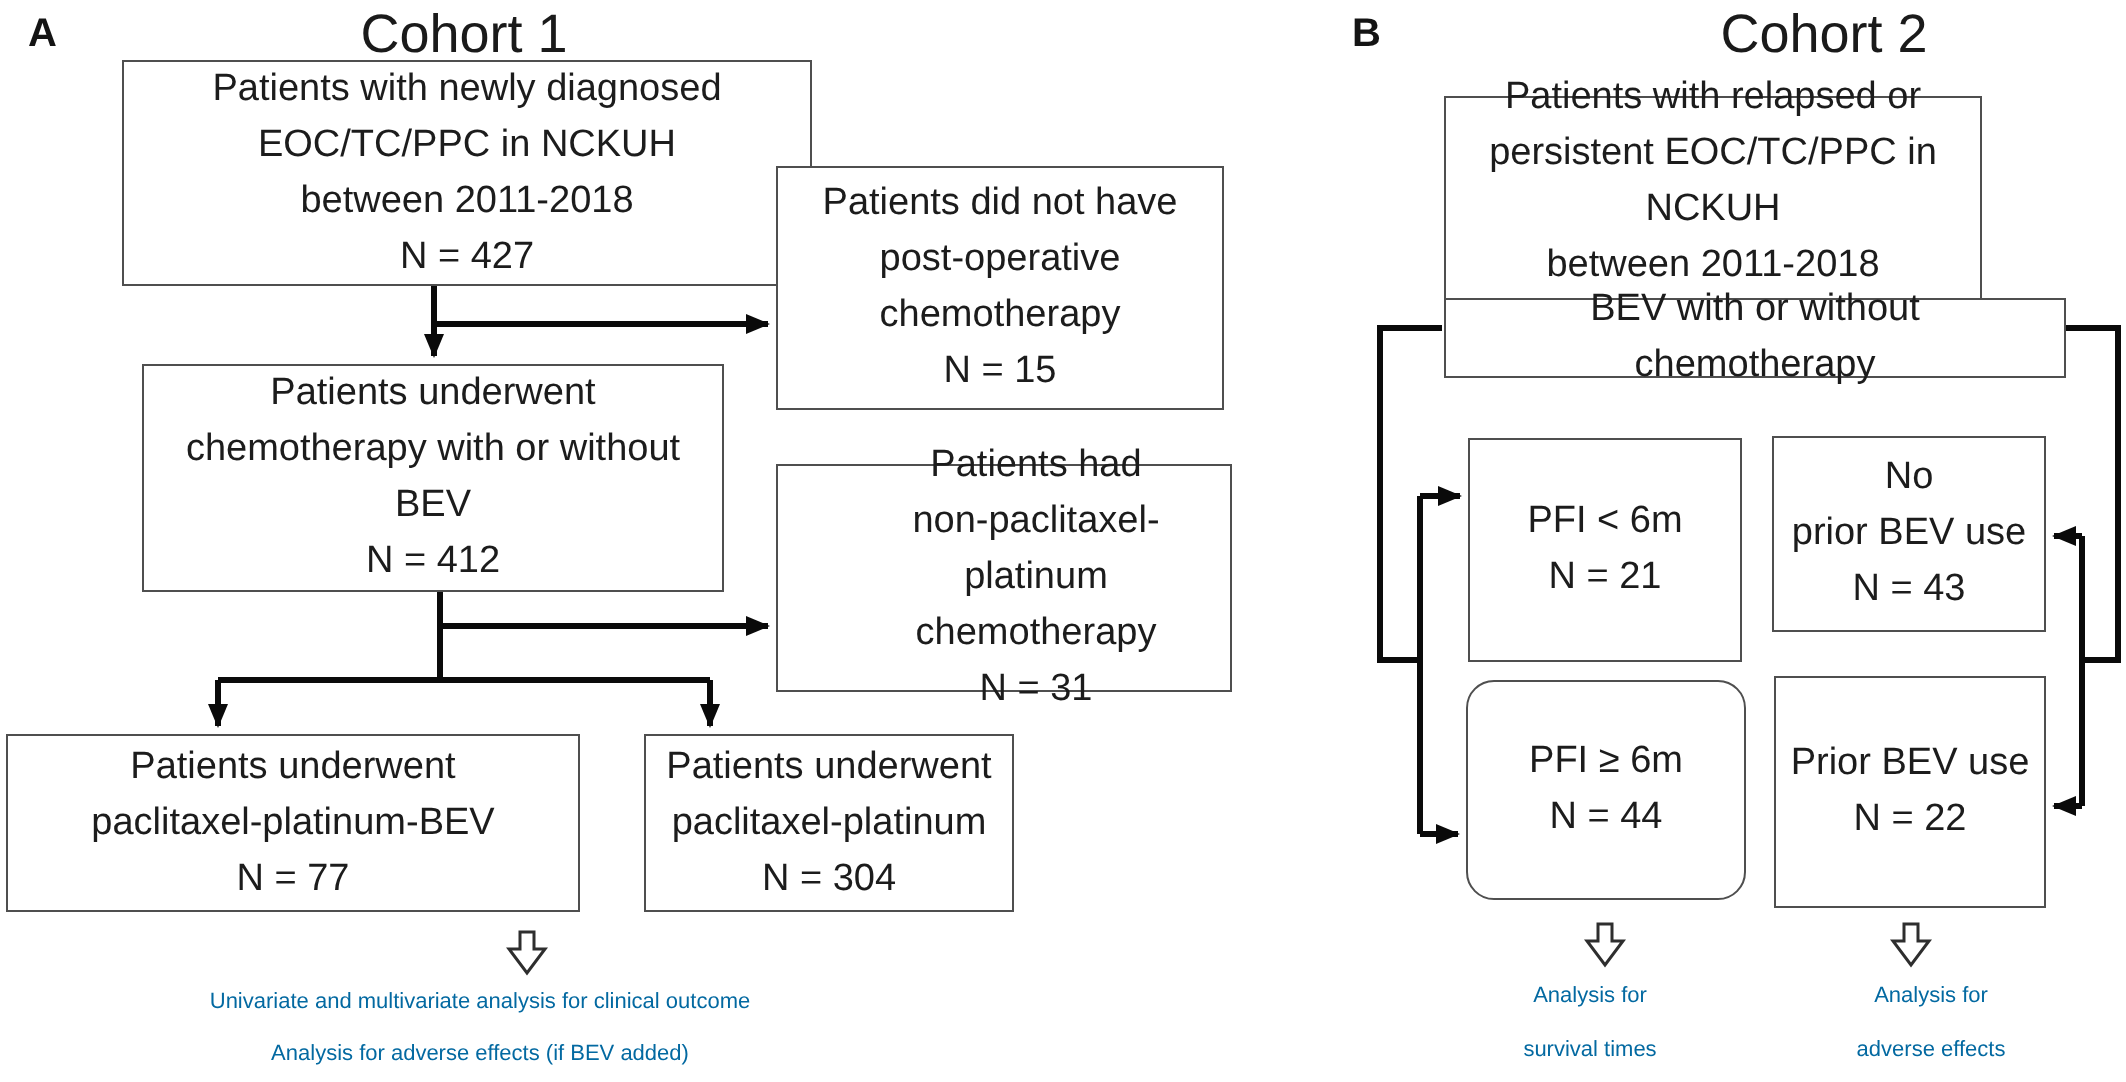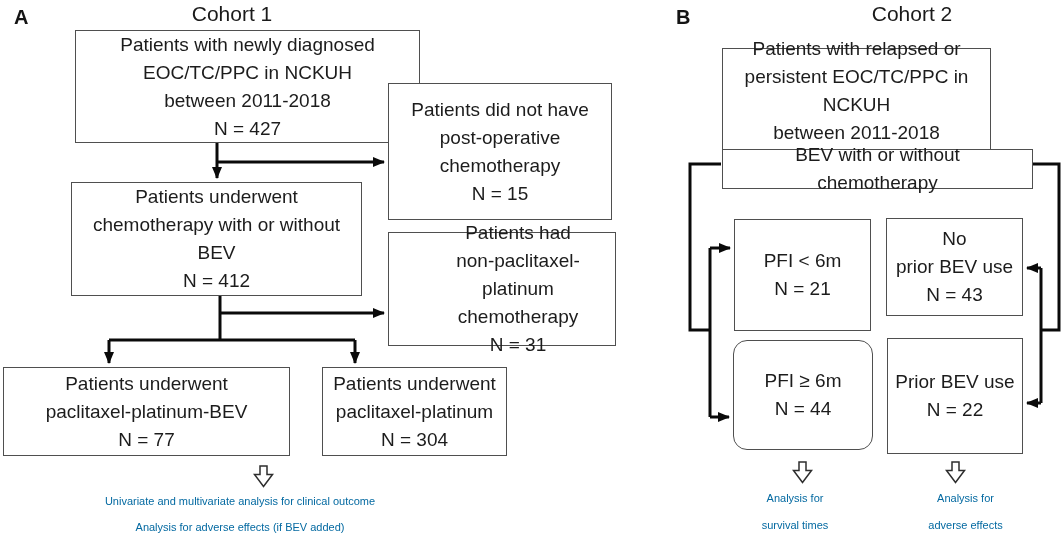--- a/index.html
+++ b/index.html
@@ -7,33 +7,33 @@
     position:relative; width:1063px; height:541px;
     background:var(--background,#ffffff);
     font-family:"Liberation Sans", sans-serif;
     color:var(--text,#1c1c1c);
     overflow:hidden;
   }
   .panel-label {
     position:absolute; font-weight:bold; font-size:20px; color:#141414;
   }
   .cohort-title {
-    position:absolute; font-size:21px; transform:translateX(-50%);
+    position:absolute; font-size:27px; transform:translateX(-50%);
     white-space:nowrap; color:#1a1a1a;
   }
   .box {
     position:absolute; box-sizing:border-box;
     border:1.5px solid var(--border,#4f4f4f);
     background:#ffffff;
     display:flex; align-items:center; justify-content:center;
     text-align:center; white-space:pre-line;
     font-size:19px; line-height:28px;
   }
-  .box-a1 { left:75px;  top:30px;  width:345px; height:113px; }
-  .box-a2 { left:388px; top:83px;  width:224px; height:137px; }
+  .box-a1 { left:61px;  top:30px;  width:345px; height:113px; }
+  .box-a2 { left:388px; top:83px;  width:224px; height:122px; }
   .box-a3 { left:71px;  top:182px; width:291px; height:114px; }
   .box-a4 { left:388px; top:232px; width:228px; height:114px;padding-left:32px; }
   .box-a5 { left:3px;   top:367px; width:287px; height:89px; }
   .box-a6 { left:322px; top:367px; width:185px; height:89px; }
   .box-b1 { left:722px; top:48px;  width:269px; height:114px; }
   .box-b2 { left:722px; top:149px; width:311px; height:40px; }
   .box-b3 { left:734px; top:219px; width:137px; height:112px; }
   .box-b4 { left:886px; top:218px; width:137px; height:98px; }
   .box-b5 { left:733px; top:340px; width:140px; height:110px;border-radius:14px; }
   .box-b6 { left:887px; top:338px; width:136px; height:116px; }

